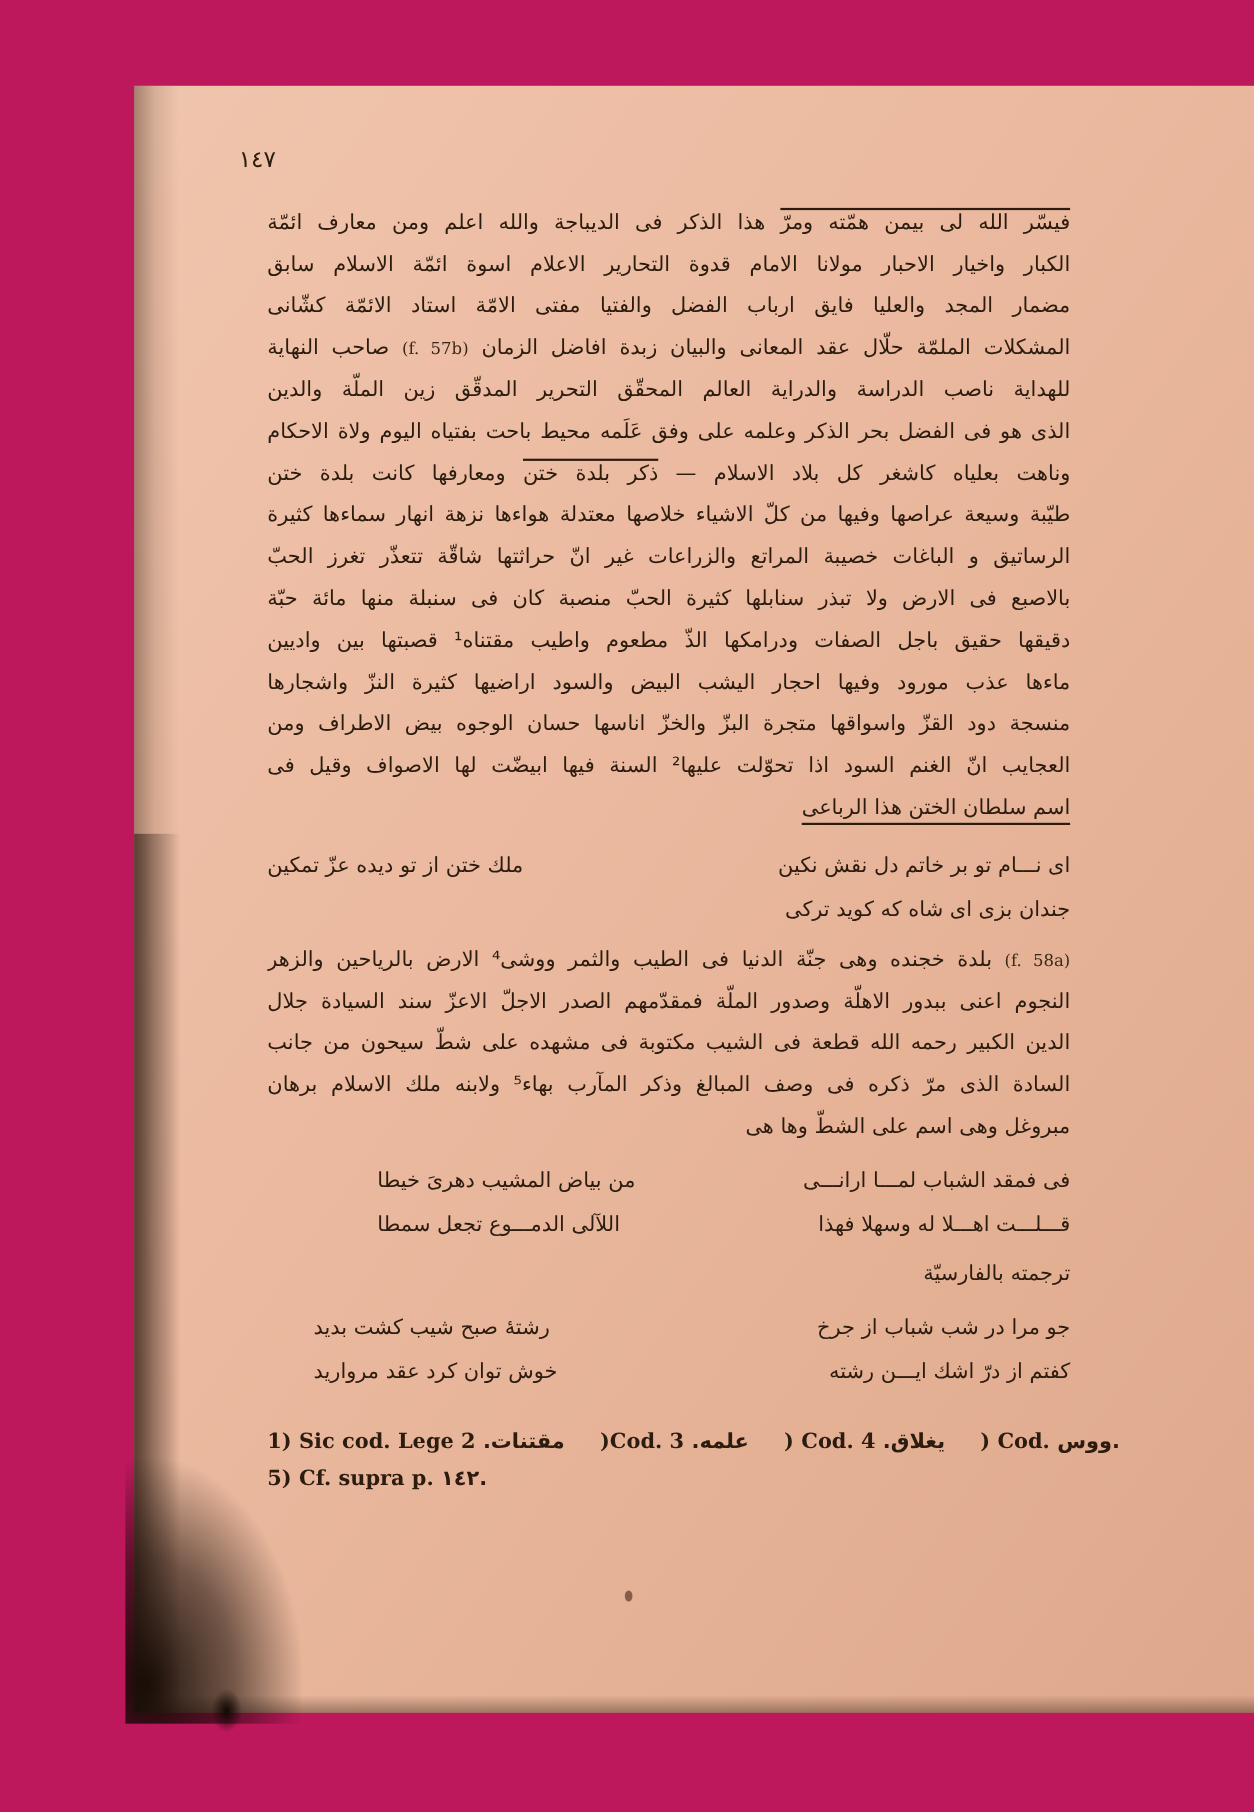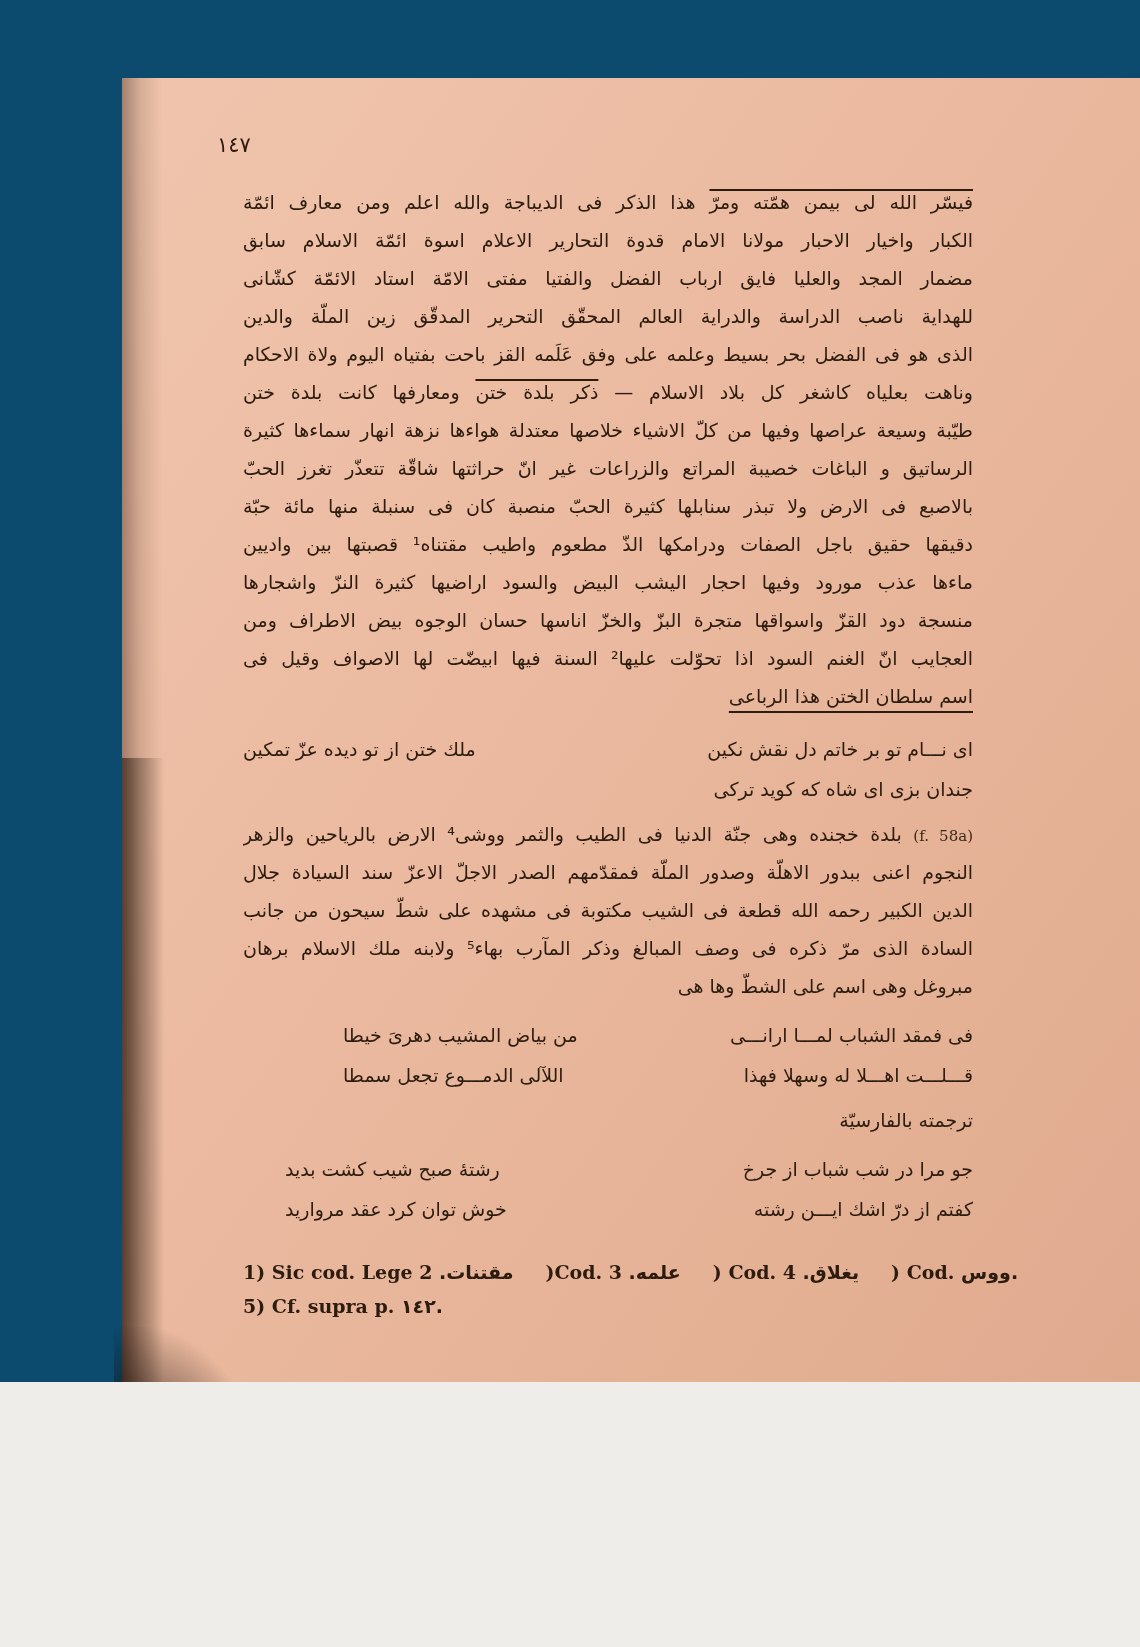--- a/index.html
+++ b/index.html
@@ -3,22 +3,22 @@
 <meta charset="utf-8">
 <style>
   * { box-sizing: border-box; }
   html,body { margin:0; padding:0; }
   body {
     width:1140px; height:1647px;
     background:#efede9;
     font-family:"DejaVu Sans", sans-serif;
   }
   .scan {
-    position:relative; width:1140px; height:1382px;
-    background:#0c4a6e; overflow:hidden;
+    position:relative; width:1140px; height:1647px;
+    background:#be185d; overflow:hidden;
   }
   .page {
     position:absolute; left:122px; top:78px; width:1018px; height:1479px;
     background:linear-gradient(125deg,#f0c5ad 0%, #ebbaa0 38%, #e4b094 75%, #dda78c 100%);
   }
   .edge-left {
     position:absolute; left:0; top:0; width:40px; height:100%;
     background:linear-gradient(to right, rgba(50,25,12,0.40), rgba(50,25,12,0.14) 45%, rgba(50,25,12,0) 100%);
   }
   .edge-left-low {
@@ -96,22 +96,23 @@
     <div class="speck"></div>
 
     <div class="page-number">١٤٧</div>
 
     <div class="textblock">
 
       <div>
         <div class="line"><span class="overlined">فيسّر الله لى بيمن همّته ومرّ</span> <span>هذا الذكر فى الديباجة والله اعلم ومن معارف ائمّة</span></div>
         <div class="line">الكبار واخيار الاحبار مولانا الامام قدوة التحارير الاعلام اسوة ائمّة الاسلام سابق</div>
         <div class="line">مضمار المجد والعليا فايق ارباب الفضل والفتيا مفتى الامّة استاد الائمّة كشّانى</div>
+        <div class="line"><span>المشكلات الملمّة حلّال عقد المعانى والبيان زبدة افاضل الزمان</span> <span class="folio" dir="ltr">(f. 57b)</span> <span>صاحب النهاية</span></div>
         <div class="line">للهداية ناصب الدراسة والدراية العالم المحقّق التحرير المدقّق زين الملّة والدين</div>
-        <div class="line">الذى هو فى الفضل بحر بسيط وعلمه على وفق عَلَمه القز باحت بفتياه اليوم ولاة الاحكام</div>
+        <div class="line">الذى هو فى الفضل بحر الذكر وعلمه على وفق عَلَمه محيط باحت بفتياه اليوم ولاة الاحكام</div>
         <div class="line"><span>وناهت بعلياه كاشغر كل بلاد الاسلام —</span> <span class="overlined">ذكر بلدة ختن</span> <span>ومعارفها كانت بلدة ختن</span></div>
         <div class="line">طيّبة وسيعة عراصها وفيها من كلّ الاشياء خلاصها معتدلة هواءها نزهة انهار سماءها كثيرة</div>
         <div class="line">الرساتيق و الباغات خصيبة المراتع والزراعات غير انّ حراثتها شاقّة تتعذّر تغرز الحبّ</div>
         <div class="line">بالاصبع فى الارض ولا تبذر سنابلها كثيرة الحبّ منصبة كان فى سنبلة منها مائة حبّة</div>
         <div class="line">دقيقها حقيق باجل الصفات ودرامكها الذّ مطعوم واطيب مقتناه¹ قصبتها بين واديين</div>
         <div class="line">ماءها عذب مورود وفيها احجار اليشب البيض والسود اراضيها كثيرة النزّ واشجارها</div>
         <div class="line">منسجة دود القزّ واسواقها متجرة البزّ والخزّ اناسها حسان الوجوه بيض الاطراف ومن</div>
         <div class="line">العجايب انّ الغنم السود اذا تحوّلت عليها² السنة فيها ابيضّت لها الاصواف وقيل فى</div>
         <div class="line flush"><span class="underlined">اسم سلطان الختن هذا الرباعى</span></div>
       </div>

